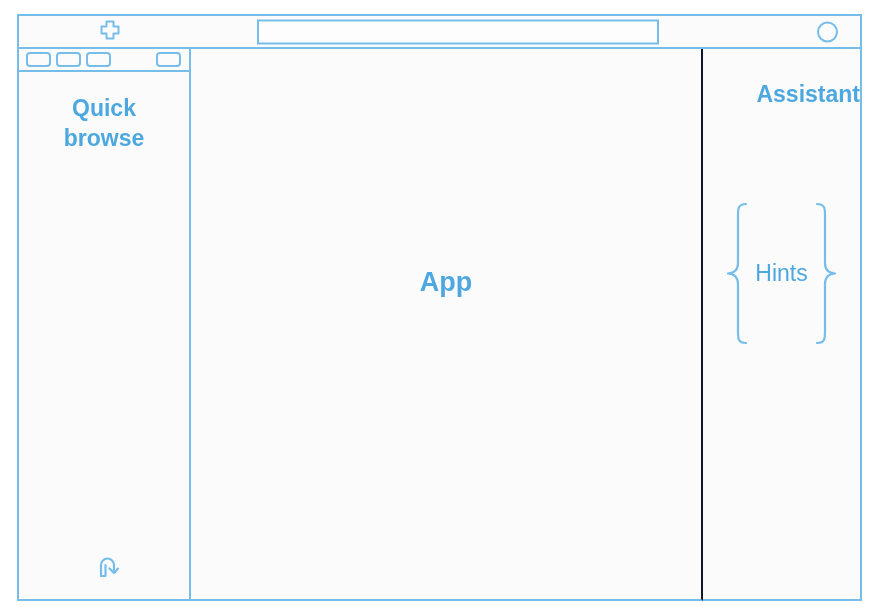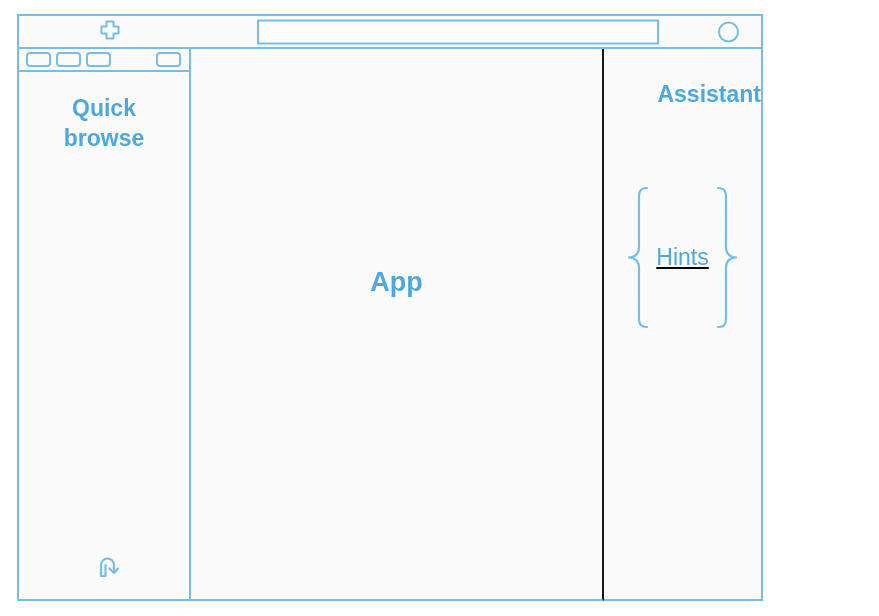--- a/index.html
+++ b/index.html
@@ -13,21 +13,21 @@
     font-family: "Liberation Sans", sans-serif;
     overflow: hidden;
     position: relative;
   }
 
   
   .wireframe {
     position: absolute;
     left: 17px;
     top: 14px;
-    width: 746px;
+    width: 845px;
     height: 587px;
     box-sizing: border-box;
     display: flex;
     flex-direction: column;
   }
 
   
   .topbar {
     position: relative;
     height: 35px;
@@ -192,26 +192,25 @@
     font-weight: bold;
     font-size: 23px;
     margin-top: 32px;
     text-align: center;
   }
 
   .hints-block {
     position: absolute;
     left: 0;
     right: 0;
-    top: 136px;
+    top: 152px;
     height: 145px;
     display: flex;
     align-items: center;
     justify-content: center;
-    text-decoration: underline;
   }
   .brace {
     width: 26px;
     height: 145px;
     flex: 0 0 26px;
   }
   .hints-label {
     color: #4ea8e0;
     font-size: 23px;
     font-weight: normal;

